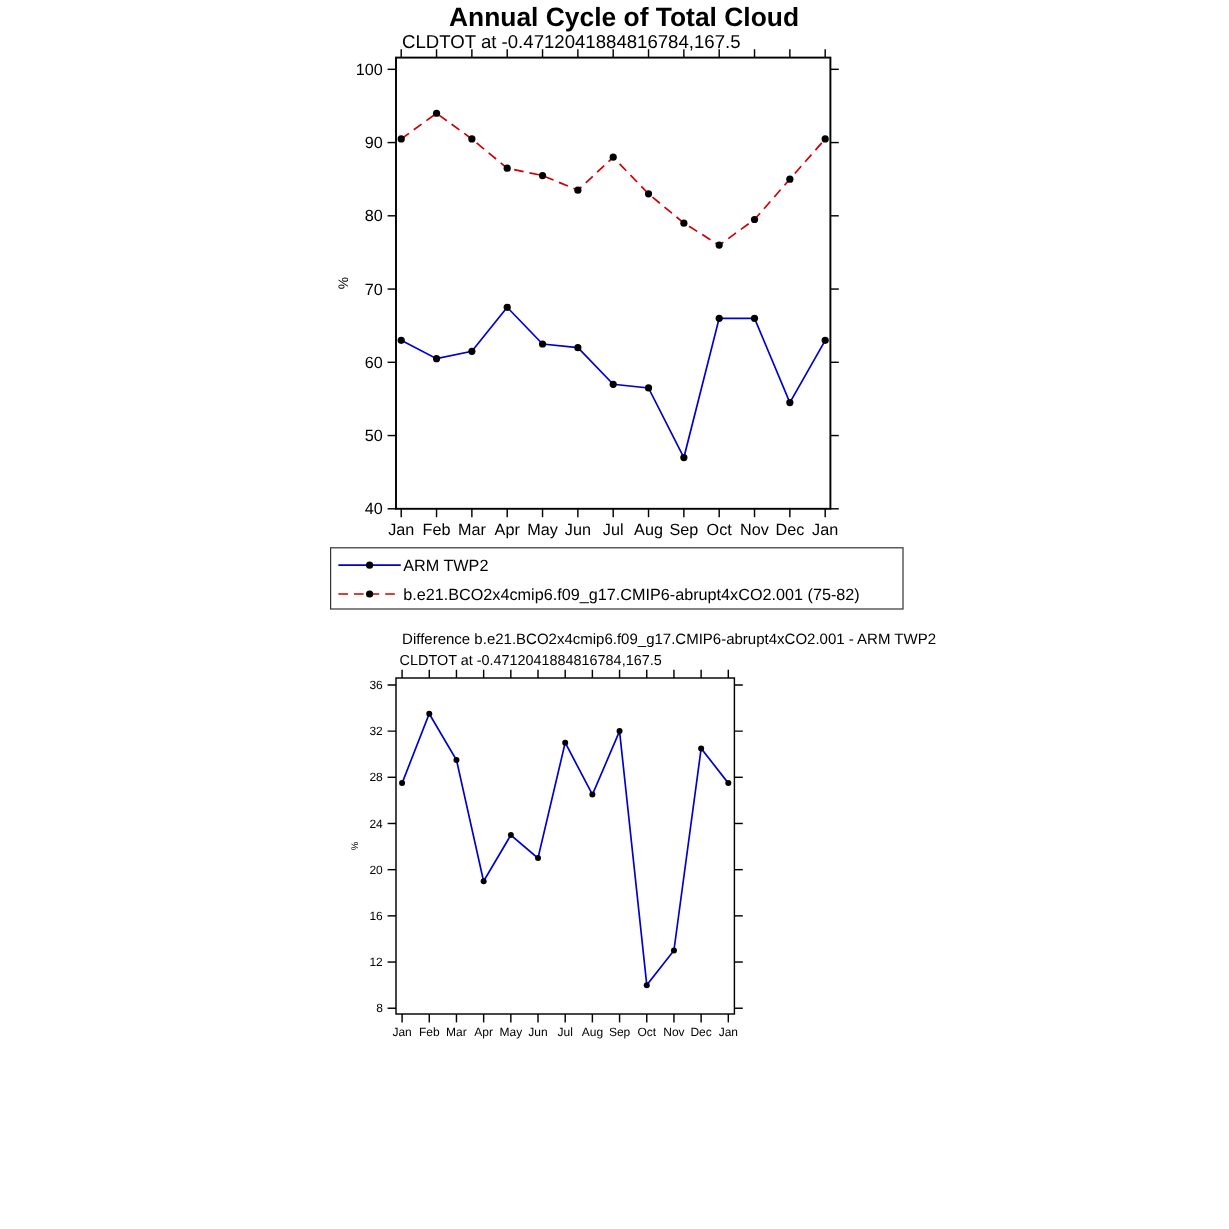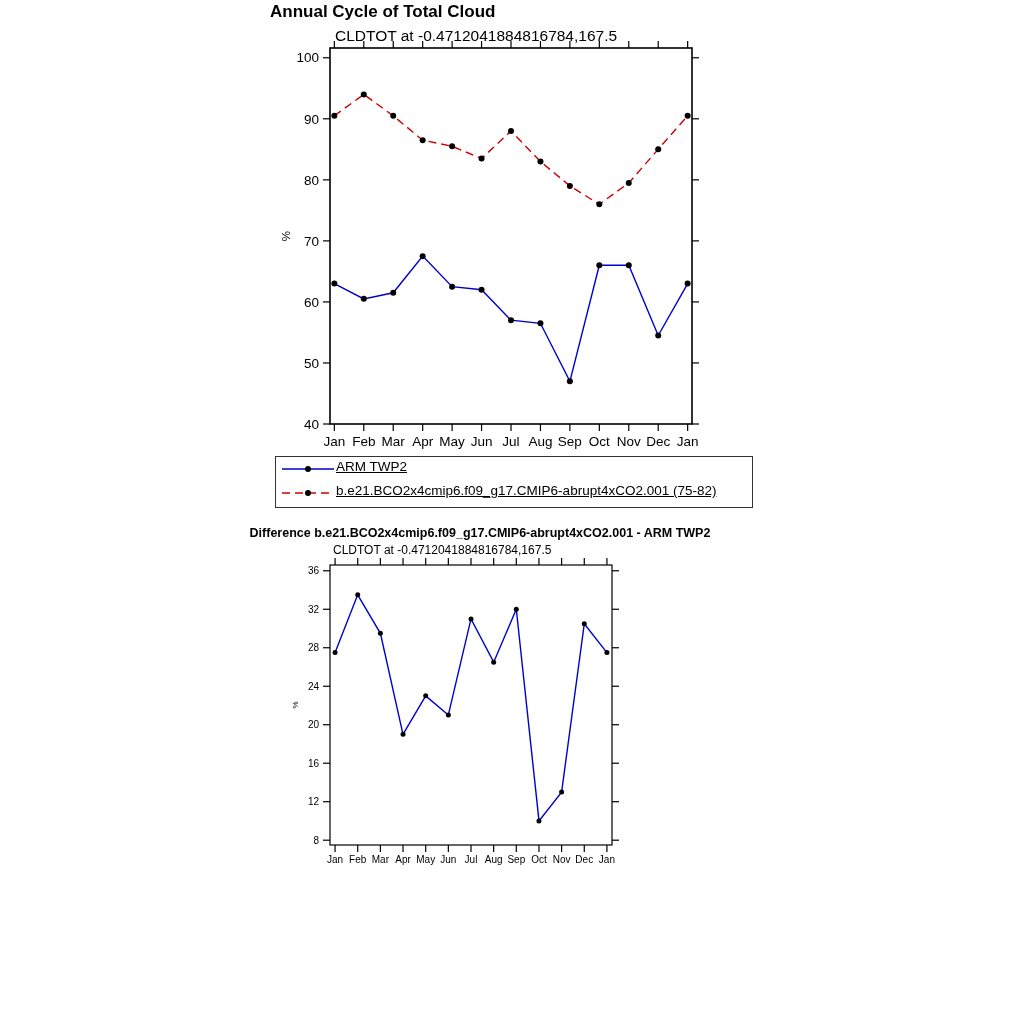--- a/index.html
+++ b/index.html
@@ -1,27 +1,27 @@
 <!DOCTYPE html>
 <html><head>
 <meta charset="utf-8">
 <style>
   html,body{margin:0;padding:0;background:#fff;}
   .page{position:relative;width:1024px;height:1024px;background:#ffffff;
         font-family:"Liberation Sans",sans-serif;color:#000;overflow:hidden;}
-  .title-top{position:absolute;left:270px;top:2px;width:500px;text-align:left;
-             font-size:17px;font-weight:bold;}
+  .title-top{position:absolute;left:270px;top:2px;width:500px;text-align:center;
+             font-size:22px;font-weight:bold;}
   .subtitle-top{position:absolute;left:335px;top:27px;font-size:15.5px;}
   .chart-top{position:absolute;left:270px;top:40px;}
   .legend{position:absolute;left:275px;top:456px;width:478px;height:52px;
           border:1px solid #333;box-sizing:border-box;padding:2px 0 0 4px;}
-  .legend-row{display:flex;align-items:flex-start;height:24px;text-decoration:underline;}
+  .legend-row{display:flex;align-items:center;height:24px;}
   .legend-label{font-size:13.5px;white-space:nowrap;}
-  .title-bottom{position:absolute;left:180px;top:526px;width:600px;text-align:center;
-                font-size:12.5px;font-weight:bold;}
+  .title-bottom{position:absolute;left:180px;top:526px;width:600px;text-align:right;
+                font-size:12.5px;font-weight:normal;}
   .subtitle-bottom{position:absolute;left:333px;top:543px;font-size:12px;}
   .chart-bottom{position:absolute;left:280px;top:558px;}
   svg{font-family:"Liberation Sans",sans-serif;}
   svg text{fill:#000;}
 </style>
 </head>
 <body>
 
 <div class="page">
 

